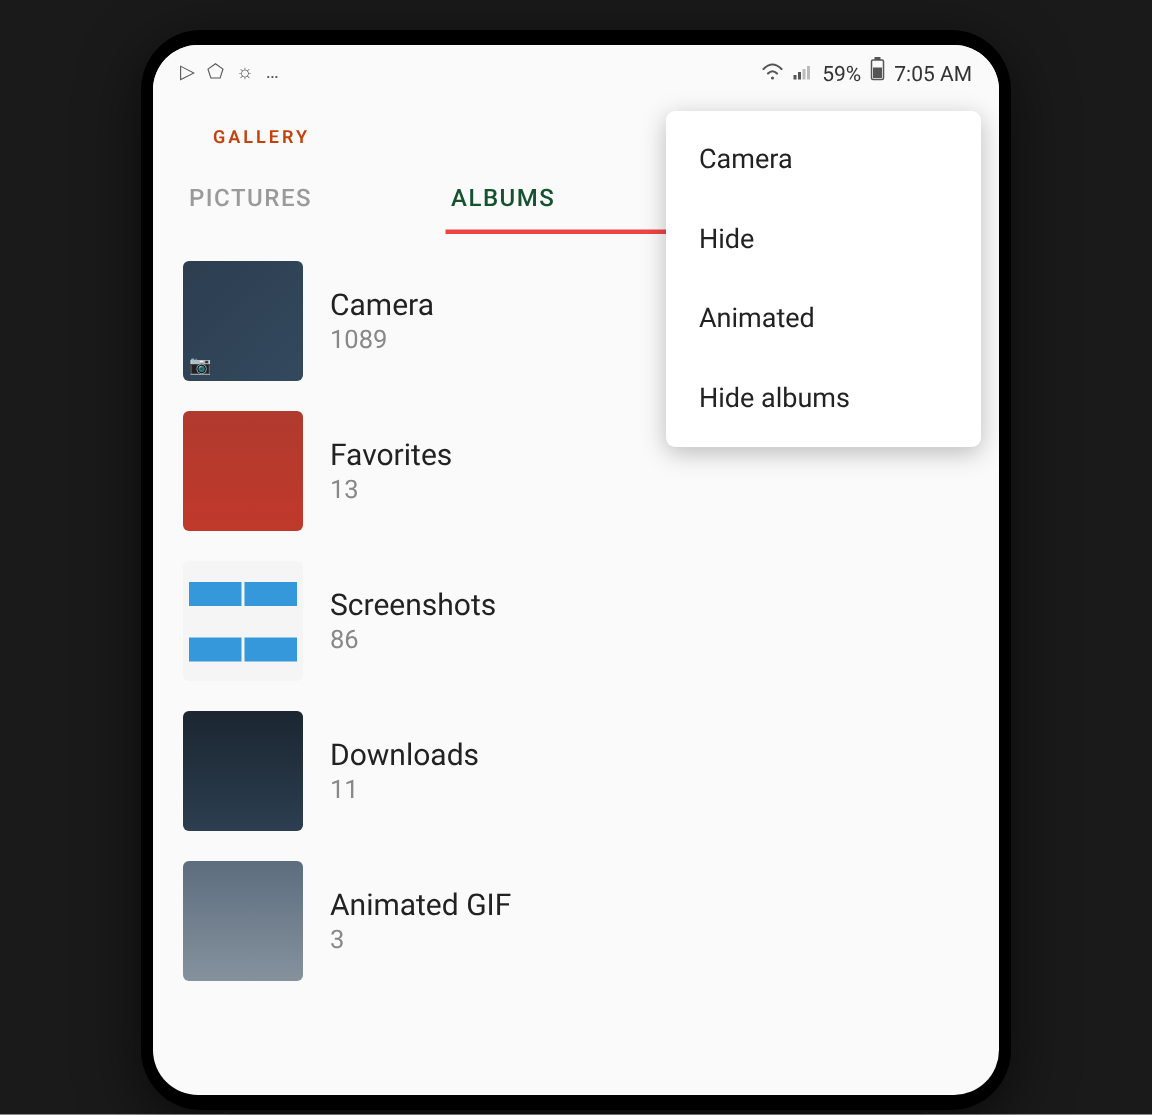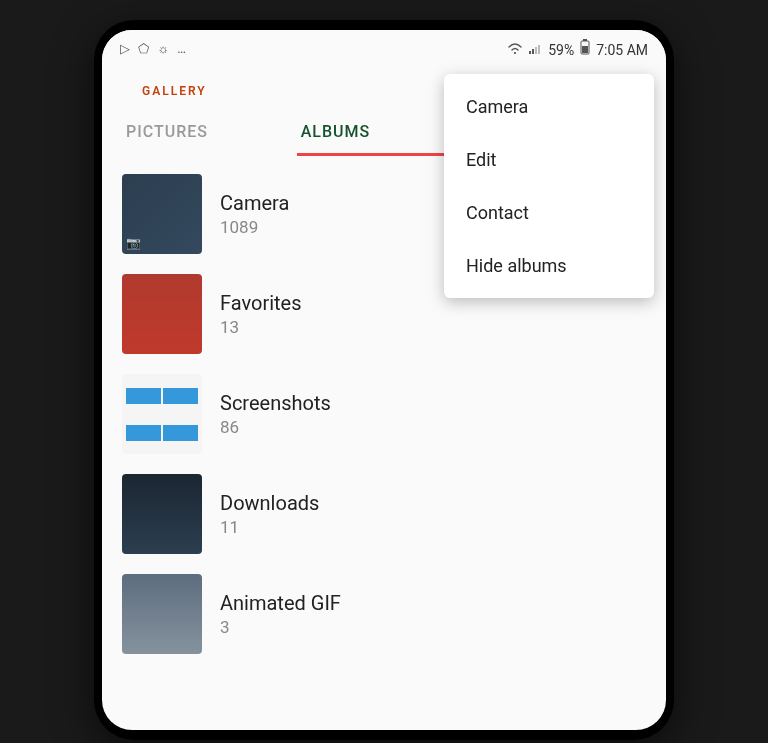--- a/index.html
+++ b/index.html
@@ -198,19 +198,19 @@
         <div class="album-thumb thumb-gif"></div>
         <div class="album-info">
           <span class="album-name">Animated GIF</span>
           <span class="album-count">3</span>
         </div>
       </div>
     </div>
 
     <div class="overflow-menu">
       <div class="menu-item">Camera</div>
-      <div class="menu-item">Edit</div>
-      <div class="menu-item">Contact</div>
+      <div class="menu-item">Hide</div>
+      <div class="menu-item">Animated</div>
       <div class="menu-item">Hide albums</div>
     </div>
 
   </div>
 </div>
 
 </body></html>

